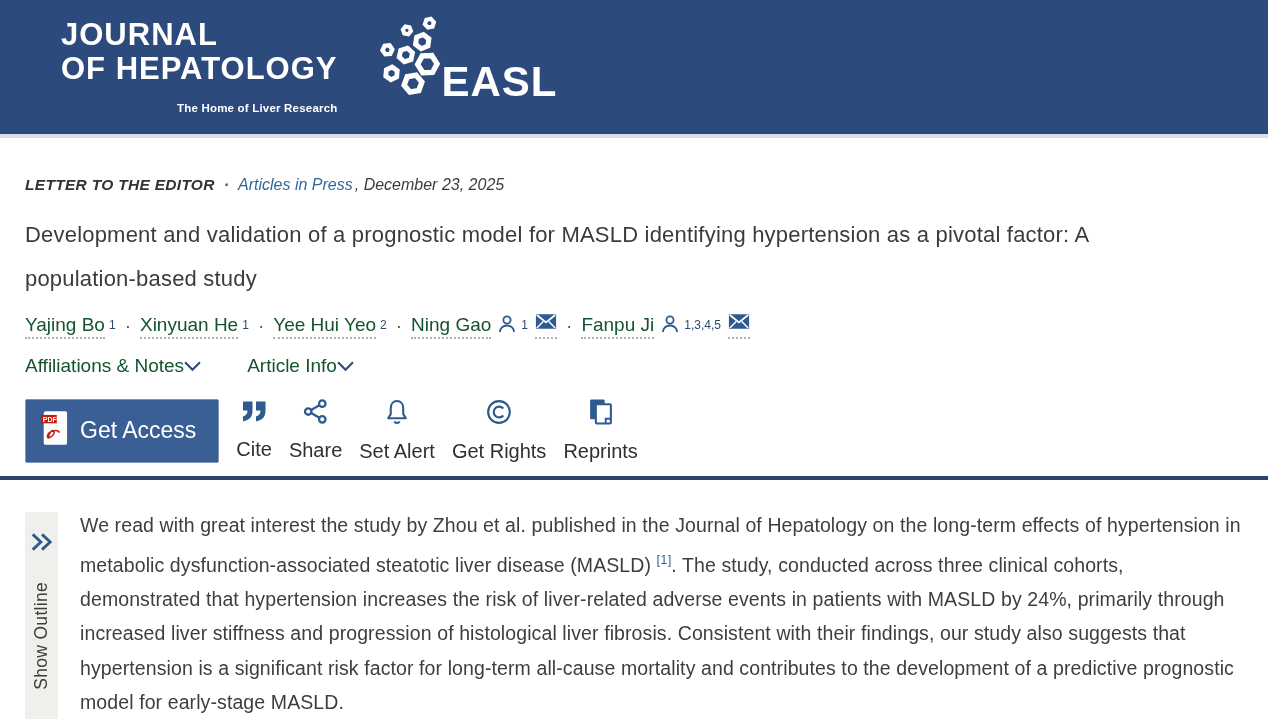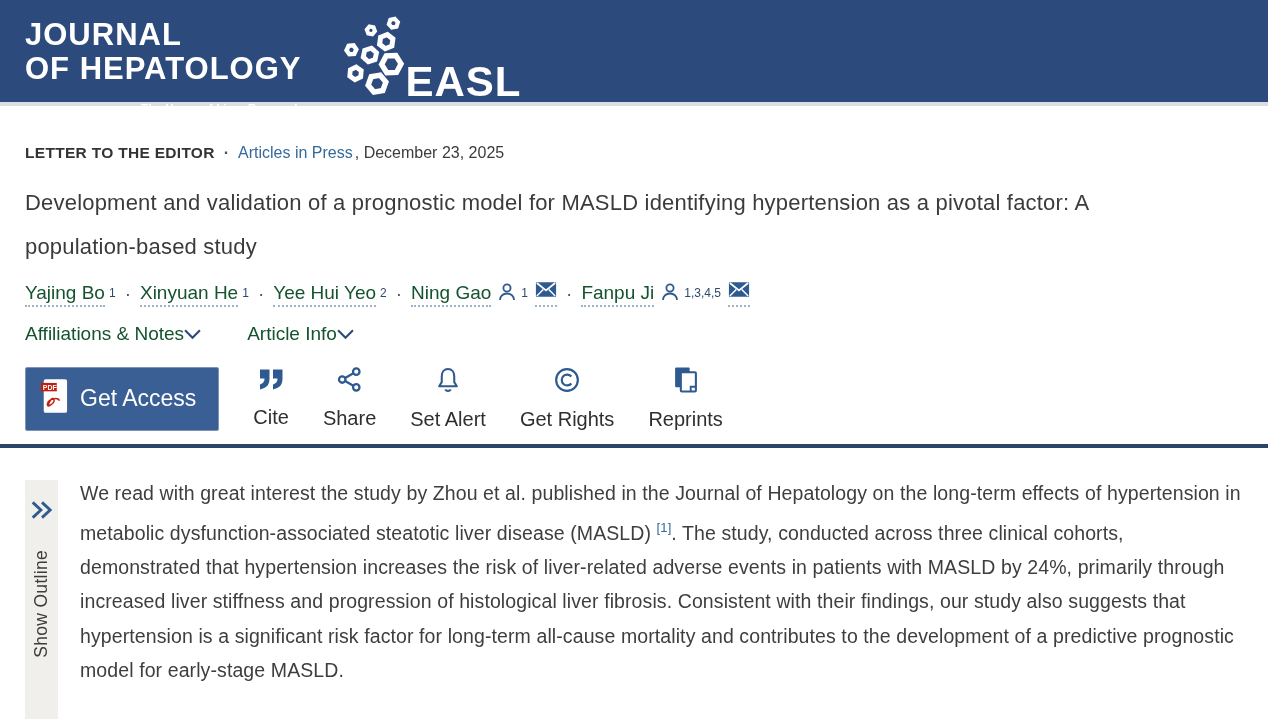--- a/index.html
+++ b/index.html
@@ -1,53 +1,53 @@
 <!DOCTYPE html>
 <html><head>
 <meta charset="utf-8">
 <style>
   * { margin:0; padding:0; box-sizing:border-box; }
   html,body { width:1268px; height:719px; overflow:hidden; background:#fff;
               font-family:"Liberation Sans", sans-serif; }
 
   
-  .site-header { background:#2d4a7d; height:106px; position:relative;
-                 border-bottom:4px solid #dadde4; display:flex; align-items:flex-start; }
+  .site-header { background:#2d4a7d; height:138px; position:relative;
+                 border-bottom:4px solid #dadde4; display:flex; align-items:flex-start;padding-left:36px; }
   .wordmark { margin:18px 0 0 25px; color:#fff; cursor:pointer; }
   .wordmark .l1, .wordmark .l2 { font-weight:bold; font-size:31px; letter-spacing:1px; line-height:34px; }
   .wordmark .tagline { font-size:11.5px; font-weight:bold; text-align:right; margin-top:16px; letter-spacing:.2px; }
   .easl { display:flex; align-items:flex-end; margin:14px 0 0 38px; cursor:pointer; }
   .easl svg { display:block; }
   .easl .easl-text { color:#fff; font-weight:bold; font-size:42px; letter-spacing:1px;
                      line-height:36px; margin-left:-6px; }
 
   
   .article-head { padding:0 25px; }
-  .eyebrow { margin-top:38px; font-size:16px; color:#3b3b3b; display:flex; align-items:flex-end; gap:9px; }
+  .eyebrow { margin-top:38px; font-size:16px; color:#3b3b3b; display:flex; align-items:flex-end; gap:9px;font-style:italic; }
   .eyebrow .etype { font-weight:bold; font-size:15.5px; color:#333; letter-spacing:.3px; }
   .eyebrow .dot { color:#555; font-weight:bold; }
   .eyebrow a { color:#34699b; text-decoration:none; cursor:pointer; }
   .page-title { margin-top:19px; font-size:22px; font-weight:400; color:#3b3b3b;
                 line-height:44px; max-width:1150px; letter-spacing:.2px; }
 
   .authors { margin-top:12px; display:flex; align-items:center; flex-wrap:wrap; font-size:19px; }
   .author { display:inline-flex; align-items:center; }
   .author .aname { color:#14532d; text-decoration:none; border-bottom:2px dotted #9fb3c6;
                    padding-bottom:1px; cursor:pointer; }
   .author sup { font-size:12px; color:#2d4a6b; margin-left:4px; position:relative; top:-1px; }
   .asep { color:#555; margin:0 9px; }
   .person-ic { margin-left:6px; }
   .mail-ic { margin-left:7px; border-bottom:2px dotted #9fb3c6; padding-bottom:2px; cursor:pointer; }
 
   .meta-links { margin-top:16px; display:flex; gap:46px; }
   .meta-link { display:inline-flex; align-items:flex-end; gap:0; color:#14532d;
                font-size:19px; cursor:pointer; }
 
   
-  .toolbar { margin-top:21px; display:flex; align-items:center; gap:34px; }
+  .toolbar { margin-top:21px; display:flex; align-items:center; gap:17px; }
   .get-access { background:#3a5f94; border:1px solid #7d95b8; border-radius:2px;
                 color:#fff; font-size:23px; display:inline-flex; align-items:center;
                 gap:12px; padding:10px 22px 10px 14px; cursor:pointer;
                 font-family:"Liberation Sans", sans-serif; }
   .tool-btn { display:inline-flex; align-items:center; gap:10px; background:none; border:none;
               font-size:20px; color:#2f2f2f; cursor:pointer;
               font-family:"Liberation Sans", sans-serif;flex-direction:column; }
 
   .section-divider { height:4px; background:#2c4467; margin-top:13px; }
 

